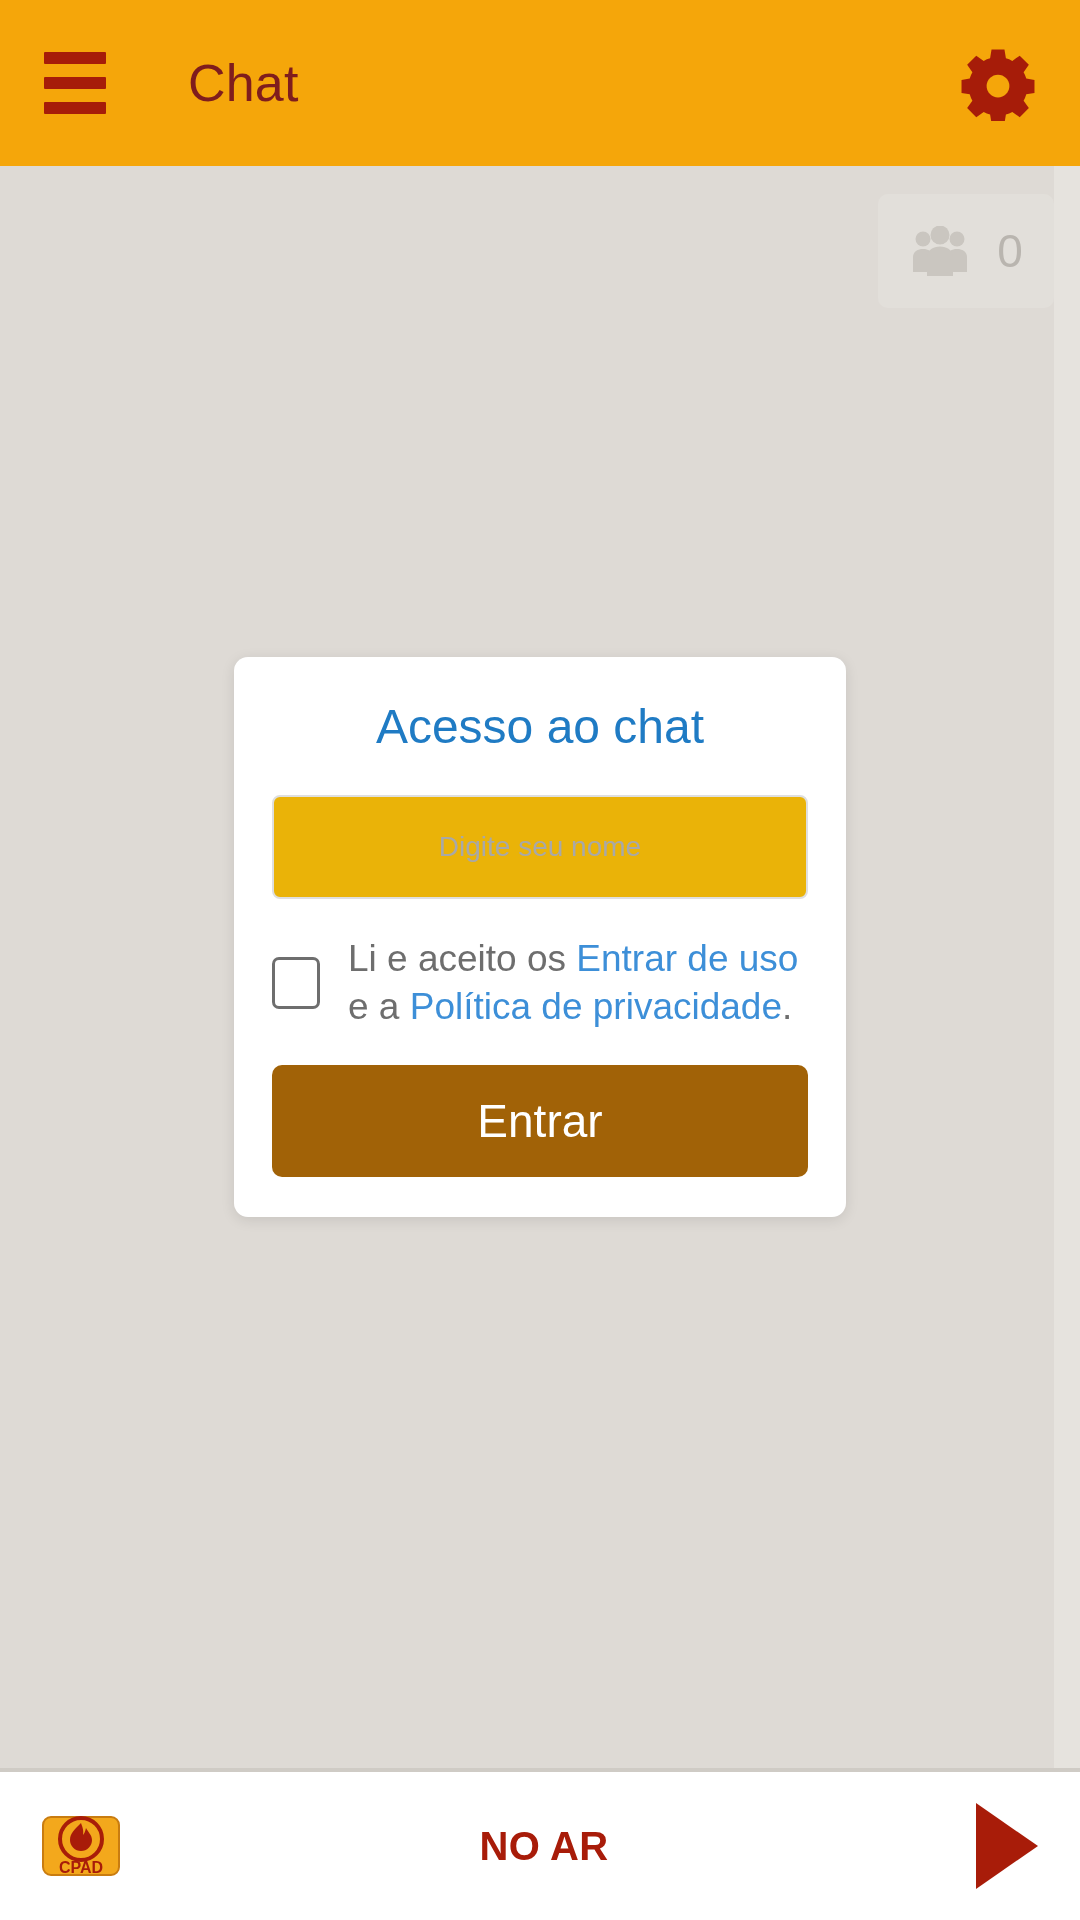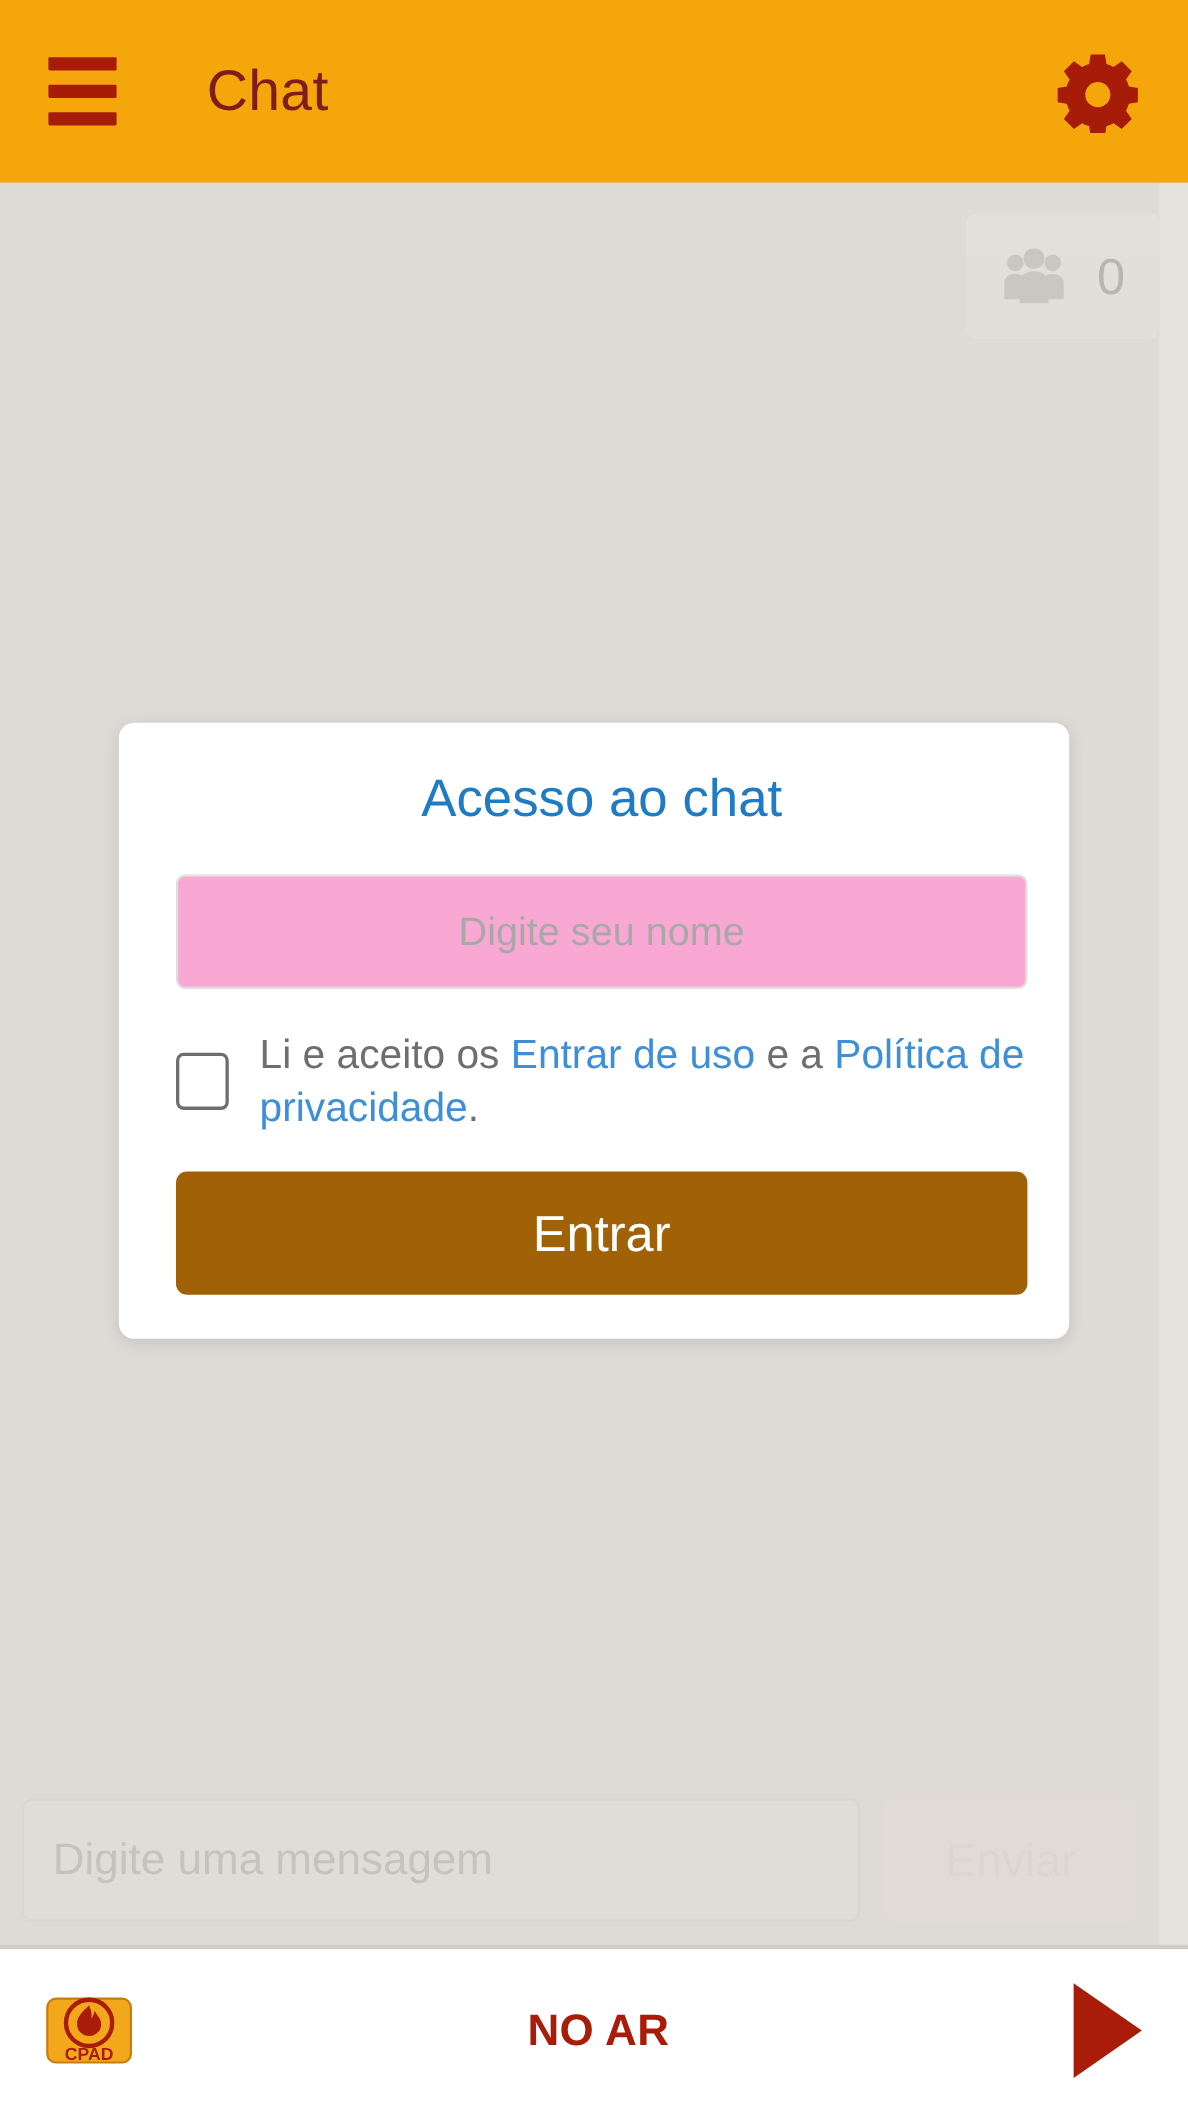--- a/index.html
+++ b/index.html
@@ -122,45 +122,45 @@
     right: 0;
     top: 0;
     bottom: 0;
     display: flex;
     align-items: center;
     justify-content: center;
     padding-bottom: 60px;
   }
 
   .modal {
-    width: 864px;
+    width: 612px;
     background: #FFFFFF;
     border-radius: 14px;
     box-shadow: 0 3px 14px rgba(0,0,0,0.10);
-    padding: 44px 38px 40px 52px;
+    padding: 44px 38px 40px 38px;
   }
 
   .modal-title {
     text-align: center;
     font-size: 48px;
     color: #1F7BC4;
     font-weight: 400;
     margin-bottom: 42px;
     line-height: 1.1;
   }
 
   .name-input {
     display: block;
     width: 100%;
     height: 104px;
     border: 2px solid #DFDFDF;
     border-radius: 8px;
-    background: #f9a8d4;
+    background: #eab308;
     font-family: "Liberation Sans", "DejaVu Sans", sans-serif;
-    font-size: 36px;
+    font-size: 28px;
     color: #3c3c3c;
     text-align: center;
     padding: 0 18px;
     outline: none;
   }
   .name-input::placeholder { color: #A8A8A8; opacity: 1; }
 
   .terms-row {
     display: flex;
     align-items: flex-start;
@@ -367,24 +367,20 @@
           <div class="checkbox"></div>
           <div class="terms-text">
             <span>Li e aceito os </span><a href="#">Entrar de uso</a><span> e a </span><a href="#">Política de privacidade</a><span>.</span>
           </div>
         </div>
 
         <button class="enter-btn">Entrar</button>
       </div>
     </div>
 
-    <div class="composer">
-      <input class="composer-input" type="text" placeholder="Digite uma mensagem" style="">
-      <button class="send-btn">Enviar</button>
-    </div>
 
   </div>
 
   <div class="player-divider"></div>
 
   <div class="player">
 
     <div class="cpad-logo">
       <svg width="62" height="66" viewBox="0 0 62 66">
         <circle cx="31" cy="26" r="21" fill="none" stroke="#A81C09" stroke-width="4"></circle>

